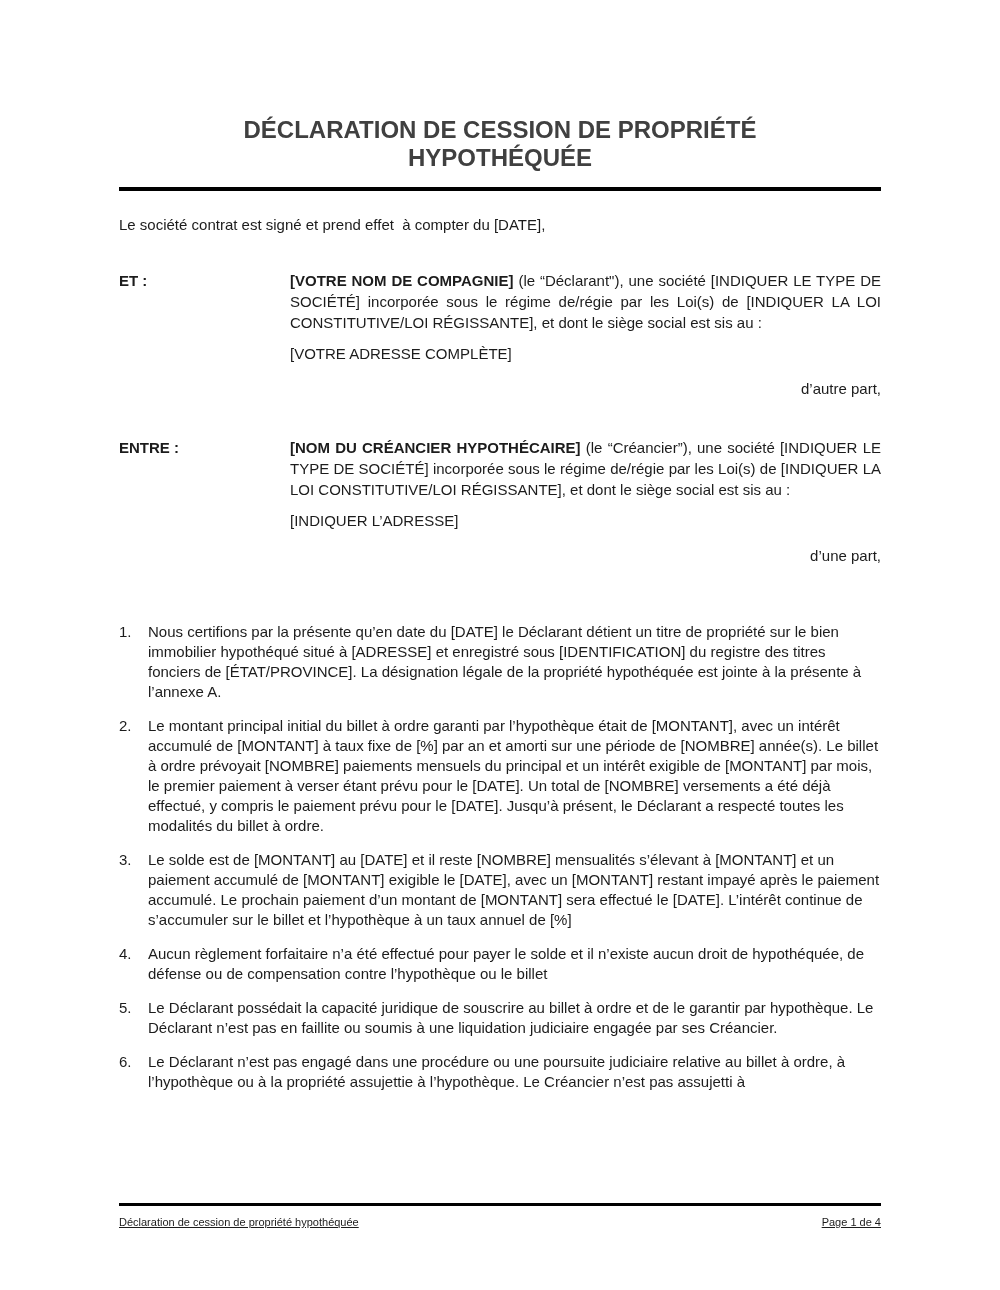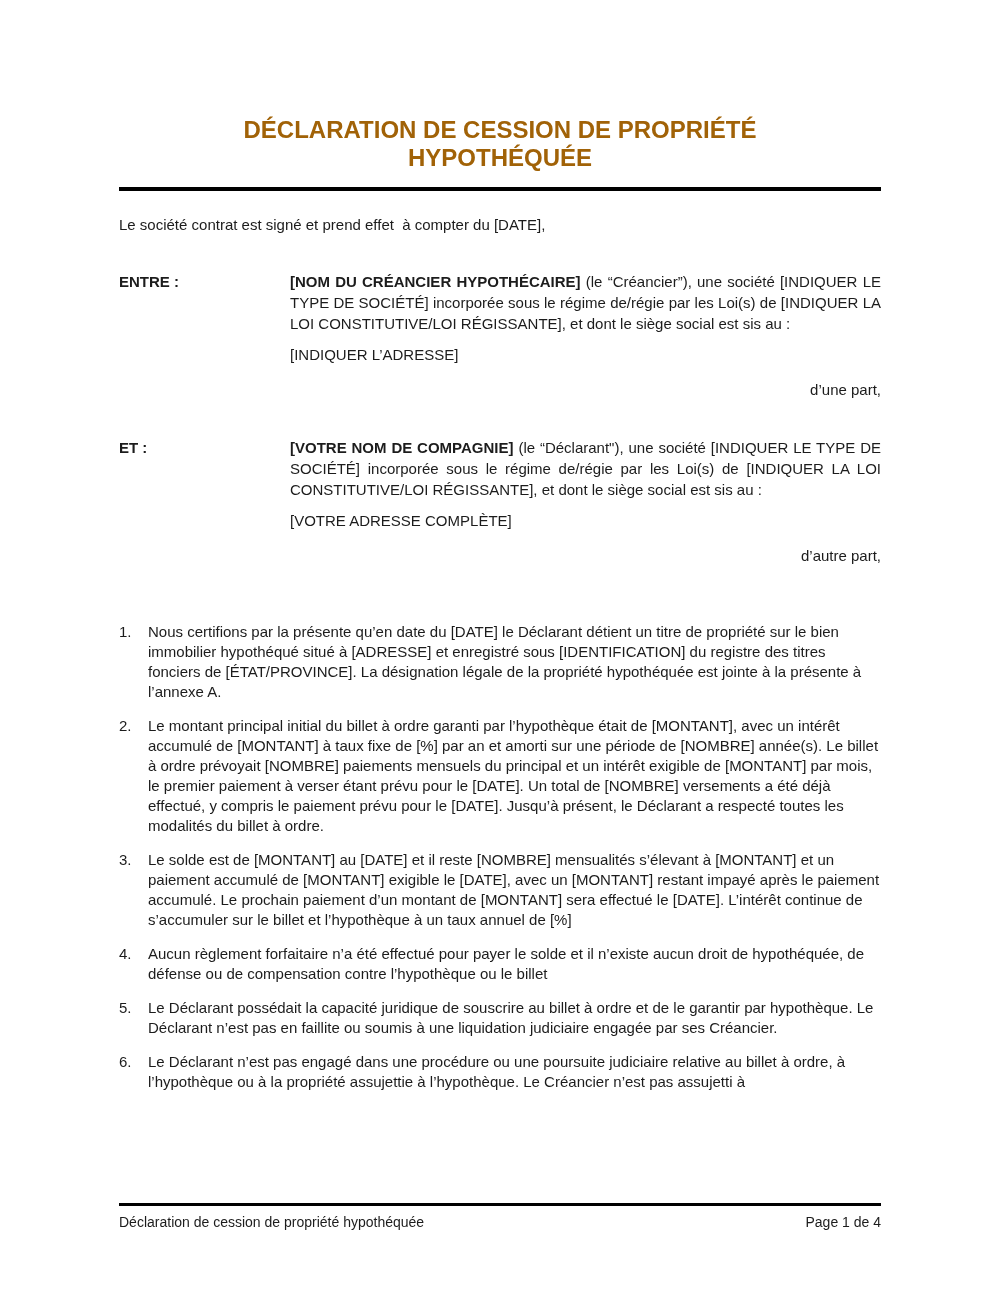--- a/index.html
+++ b/index.html
@@ -13,21 +13,21 @@
     overflow: hidden;
   }
   .content { padding: 116px 119px 0 119px; }
 
   .doc-title {
     margin: 0;
     font-size: 24px;
     line-height: 28px;
     font-weight: bold;
     text-align: center;
-    color: #a16207;
+    color: #404040;
   }
   .title-rule { height: 4px; background: #000; margin-top: 15px; }
 
   .intro {
     margin-top: 25px;
     font-size: 15px;
     line-height: 17px;
     white-space: pre-wrap;
   }
 
@@ -57,54 +57,55 @@
   .footer {
     position: absolute;
     left: 119px;
     right: 119px;
     top: 1203px;
   }
   .footer-rule { height: 3px; background: #000; }
   .footer-row {
     display: flex;
     justify-content: space-between;
-    font-size: 14px;
+    font-size: 11px;
     line-height: 18px;
     margin-top: 7px;
+    text-decoration: underline;
   }
 </style>
 </head>
 <body>
 
 <div class="content">
 
   <h1 class="doc-title">
     <span>DÉCLARATION DE CESSION DE PROPRIÉTÉ</span><br>
     <span>HYPOTHÉQUÉE</span>
   </h1>
 
   <div class="title-rule"></div>
 
   <p class="intro">Le société contrat est signé et prend effet  à compter du [DATE],</p>
 
+  <div class="party party-et">
+    <div class="party-label">ET :</div>
+    <div>
+      <div class="party-body"><span class="party-lead">[VOTRE NOM DE COMPAGNIE]</span><span> (le “Déclarant"), une société [INDIQUER LE TYPE DE SOCIÉTÉ] incorporée sous le régime de/régie par les Loi(s) de [INDIQUER LA LOI CONSTITUTIVE/LOI RÉGISSANTE], et dont le siège social est sis au :</span></div>
+      <div class="party-address">[VOTRE ADRESSE COMPLÈTE]</div>
+      <div class="party-closing">d’autre part,</div>
+    </div>
+  </div>
+
   <div class="party party-entre">
     <div class="party-label">ENTRE :</div>
     <div>
       <div class="party-body"><span class="party-lead">[NOM DU CRÉANCIER HYPOTHÉCAIRE]</span><span> (le “Créancier”), une société [INDIQUER LE TYPE DE SOCIÉTÉ] incorporée sous le régime de/régie par les Loi(s) de [INDIQUER LA LOI CONSTITUTIVE/LOI RÉGISSANTE], et dont le siège social est sis au :</span></div>
       <div class="party-address">[INDIQUER L’ADRESSE]</div>
       <div class="party-closing">d’une part,</div>
-    </div>
-  </div>
-
-  <div class="party party-et">
-    <div class="party-label">ET :</div>
-    <div>
-      <div class="party-body"><span class="party-lead">[VOTRE NOM DE COMPAGNIE]</span><span> (le “Déclarant"), une société [INDIQUER LE TYPE DE SOCIÉTÉ] incorporée sous le régime de/régie par les Loi(s) de [INDIQUER LA LOI CONSTITUTIVE/LOI RÉGISSANTE], et dont le siège social est sis au :</span></div>
-      <div class="party-address">[VOTRE ADRESSE COMPLÈTE]</div>
-      <div class="party-closing">d’autre part,</div>
     </div>
   </div>
 
   <div class="clauses">
     <div class="clause">
       <div>1.</div>
       <div>Nous certifions par la présente qu’en date du [DATE] le Déclarant détient un titre de propriété sur le bien immobilier hypothéqué situé à [ADRESSE] et enregistré sous [IDENTIFICATION] du registre des titres fonciers de [ÉTAT/PROVINCE]. La désignation légale de la propriété hypothéquée est jointe à la présente à l’annexe A.</div>
     </div>
     <div class="clause">
       <div>2.</div>

